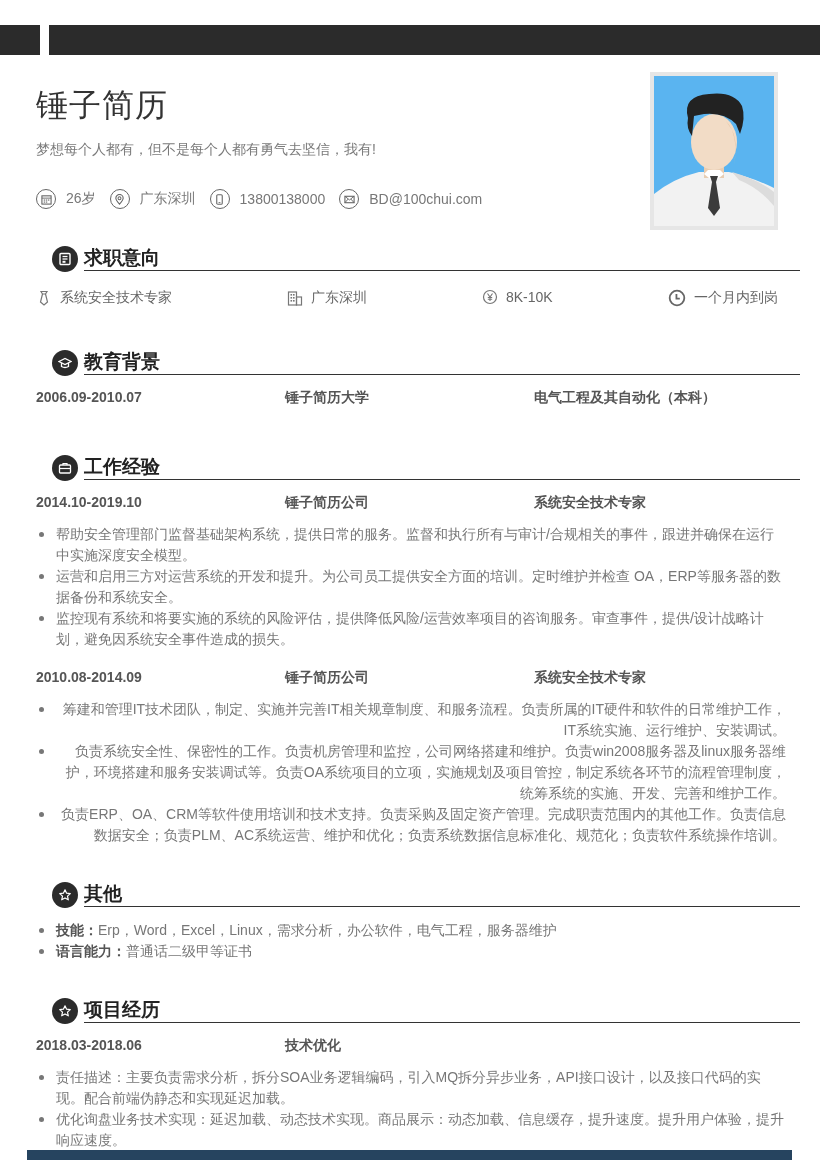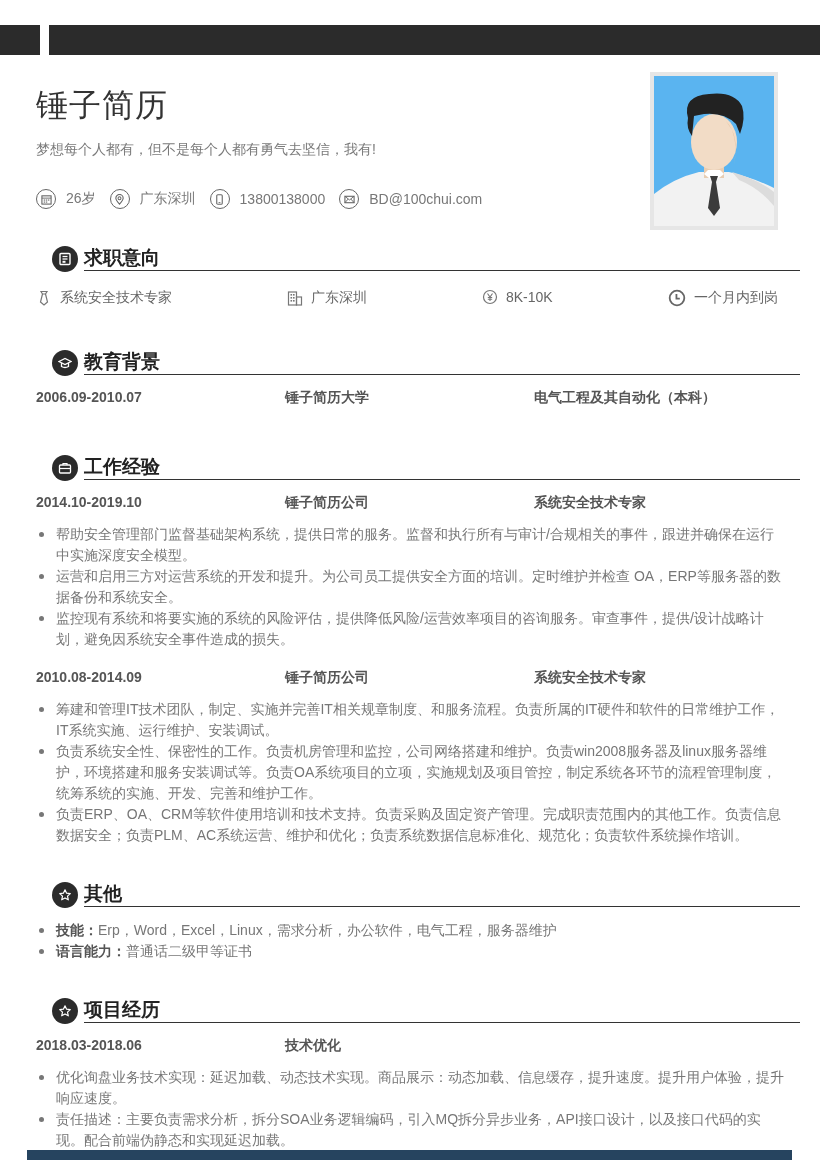--- a/index.html
+++ b/index.html
@@ -201,21 +201,21 @@
   <li>帮助安全管理部门监督基础架构系统，提供日常的服务。监督和执行所有与审计/合规相关的事件，跟进并确保在运行中实施深度安全模型。</li>
   <li>运营和启用三方对运营系统的开发和提升。为公司员工提供安全方面的培训。定时维护并检查 OA，ERP等服务器的数据备份和系统安全。</li>
   <li>监控现有系统和将要实施的系统的风险评估，提供降低风险/运营效率项目的咨询服务。审查事件，提供/设计战略计划，避免因系统安全事件造成的损失。</li>
 </ul>
 
 <div class="entry-row" style="top:669px;">
   <span class="col1">2010.08-2014.09</span>
   <span class="col2">锤子简历公司</span>
   <span class="col3">系统安全技术专家</span>
 </div>
-<ul class="bullets" style="top:699px;">
+<ul class="bullets" style="top:699px;text-align:right;">
   <li>筹建和管理IT技术团队，制定、实施并完善IT相关规章制度、和服务流程。负责所属的IT硬件和软件的日常维护工作，IT系统实施、运行维护、安装调试。</li>
   <li>负责系统安全性、保密性的工作。负责机房管理和监控，公司网络搭建和维护。负责win2008服务器及linux服务器维护，环境搭建和服务安装调试等。负责OA系统项目的立项，实施规划及项目管控，制定系统各环节的流程管理制度，统筹系统的实施、开发、完善和维护工作。</li>
   <li>负责ERP、OA、CRM等软件使用培训和技术支持。负责采购及固定资产管理。完成职责范围内的其他工作。负责信息数据安全；负责PLM、AC系统运营、维护和优化；负责系统数据信息标准化、规范化；负责软件系统操作培训。</li>
 </ul>
 
 <div class="section-head" style="top:882px;">
   <span class="sicon">
     <svg viewBox="0 0 14 14">
         <path d="M7 1.8 L8.6 5.2 L12.3 5.6 L9.5 8.1 L10.3 11.8 L7 9.9 L3.7 11.8 L4.5 8.1 L1.7 5.6 L5.4 5.2 Z" fill="none" stroke="#fff" stroke-width="1.2" stroke-linejoin="round"></path>
       </svg>
@@ -237,17 +237,17 @@
   </span>
   <div class="stitle-wrap">
     <span class="stitle">项目经历</span>
   </div>
 </div>
 <div class="entry-row" style="top:1037px;">
   <span class="col1">2018.03-2018.06</span>
   <span class="col2">技术优化</span>
 </div>
 <ul class="bullets" style="top:1067px;">
+  <li>责任描述：主要负责需求分析，拆分SOA业务逻辑编码，引入MQ拆分异步业务，API接口设计，以及接口代码的实现。配合前端伪静态和实现延迟加载。</li>
   <li>优化询盘业务技术实现：延迟加载、动态技术实现。商品展示：动态加载、信息缓存，提升速度。提升用户体验，提升响应速度。</li>
-  <li>责任描述：主要负责需求分析，拆分SOA业务逻辑编码，引入MQ拆分异步业务，API接口设计，以及接口代码的实现。配合前端伪静态和实现延迟加载。</li>
 </ul>
 
 <div class="footer-bar"></div>
 
 </body></html>

